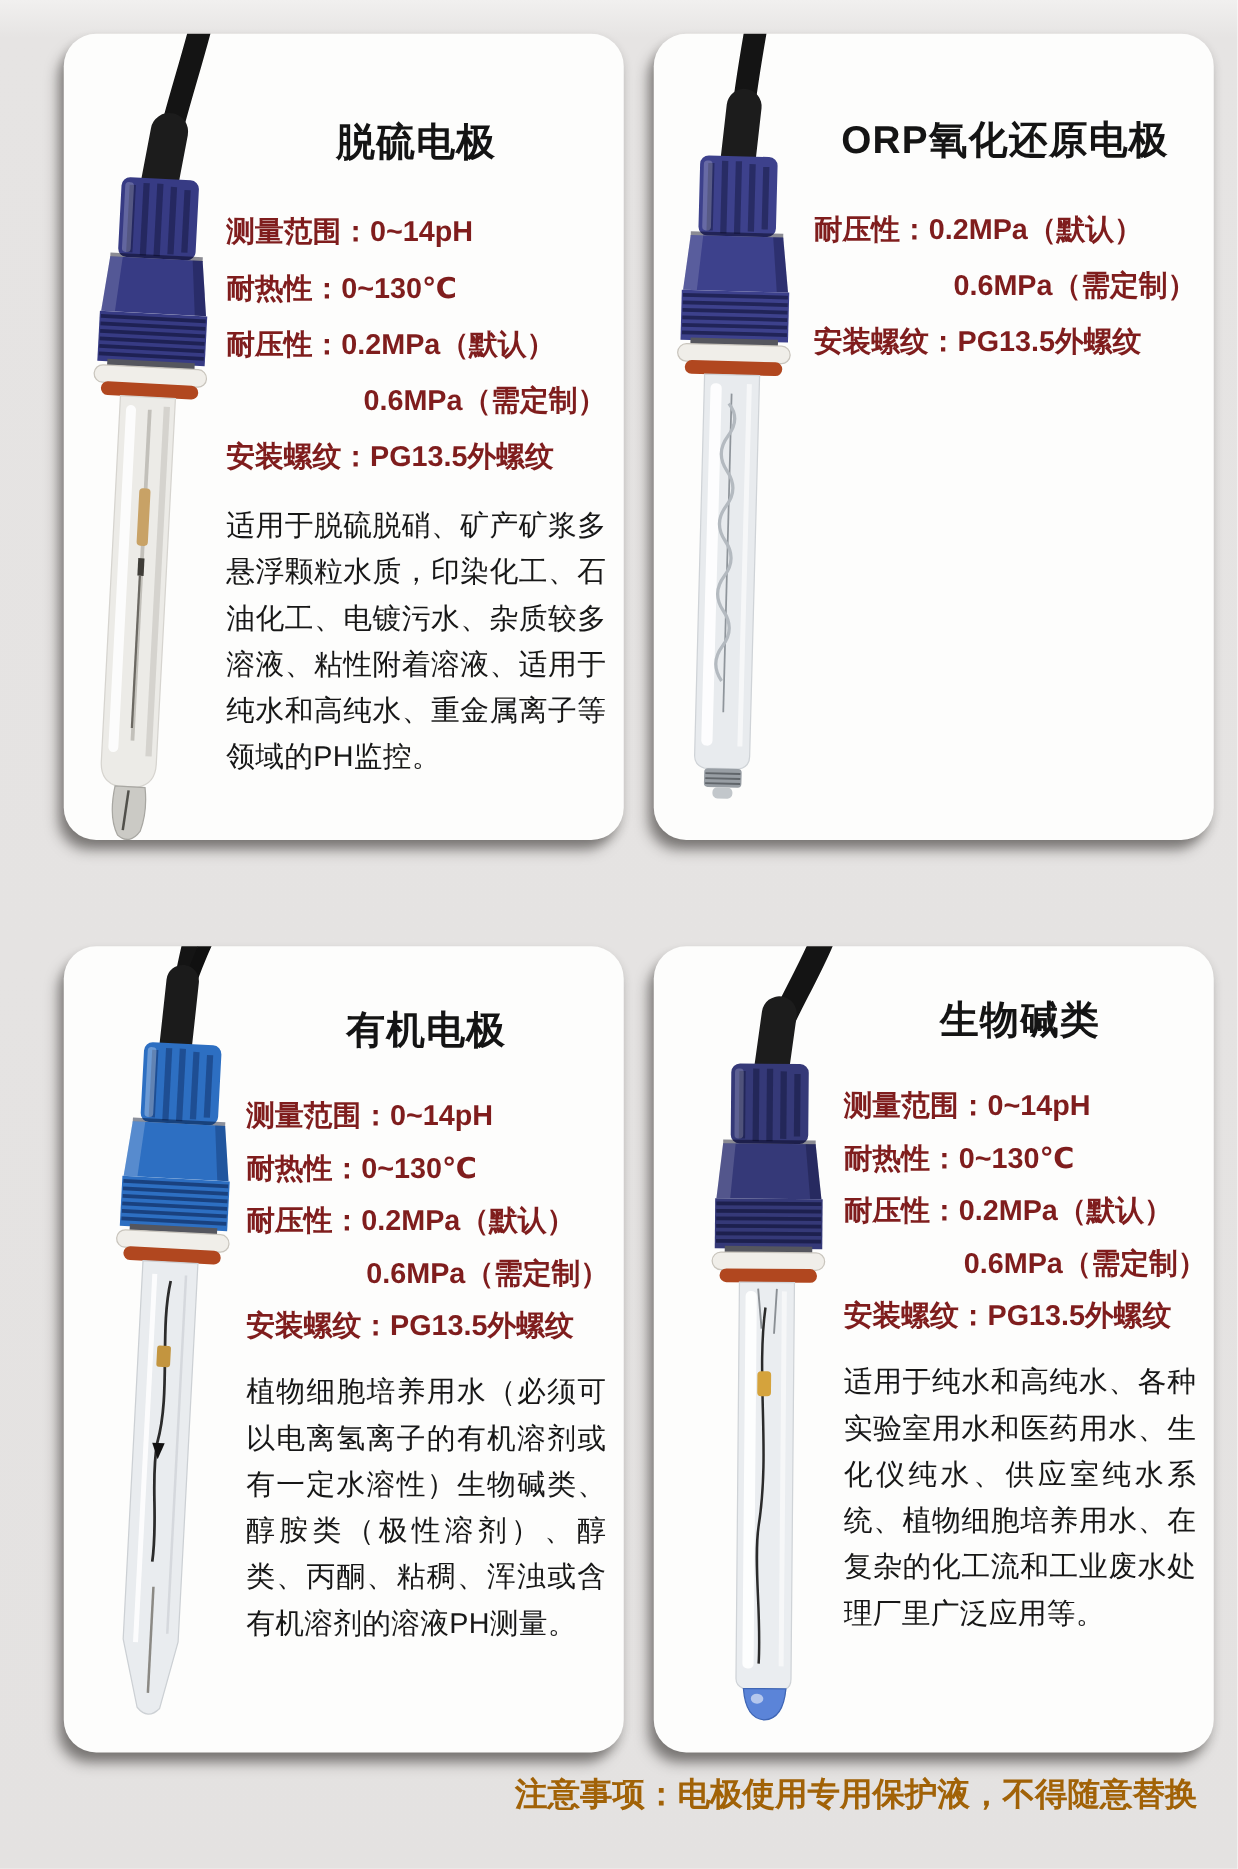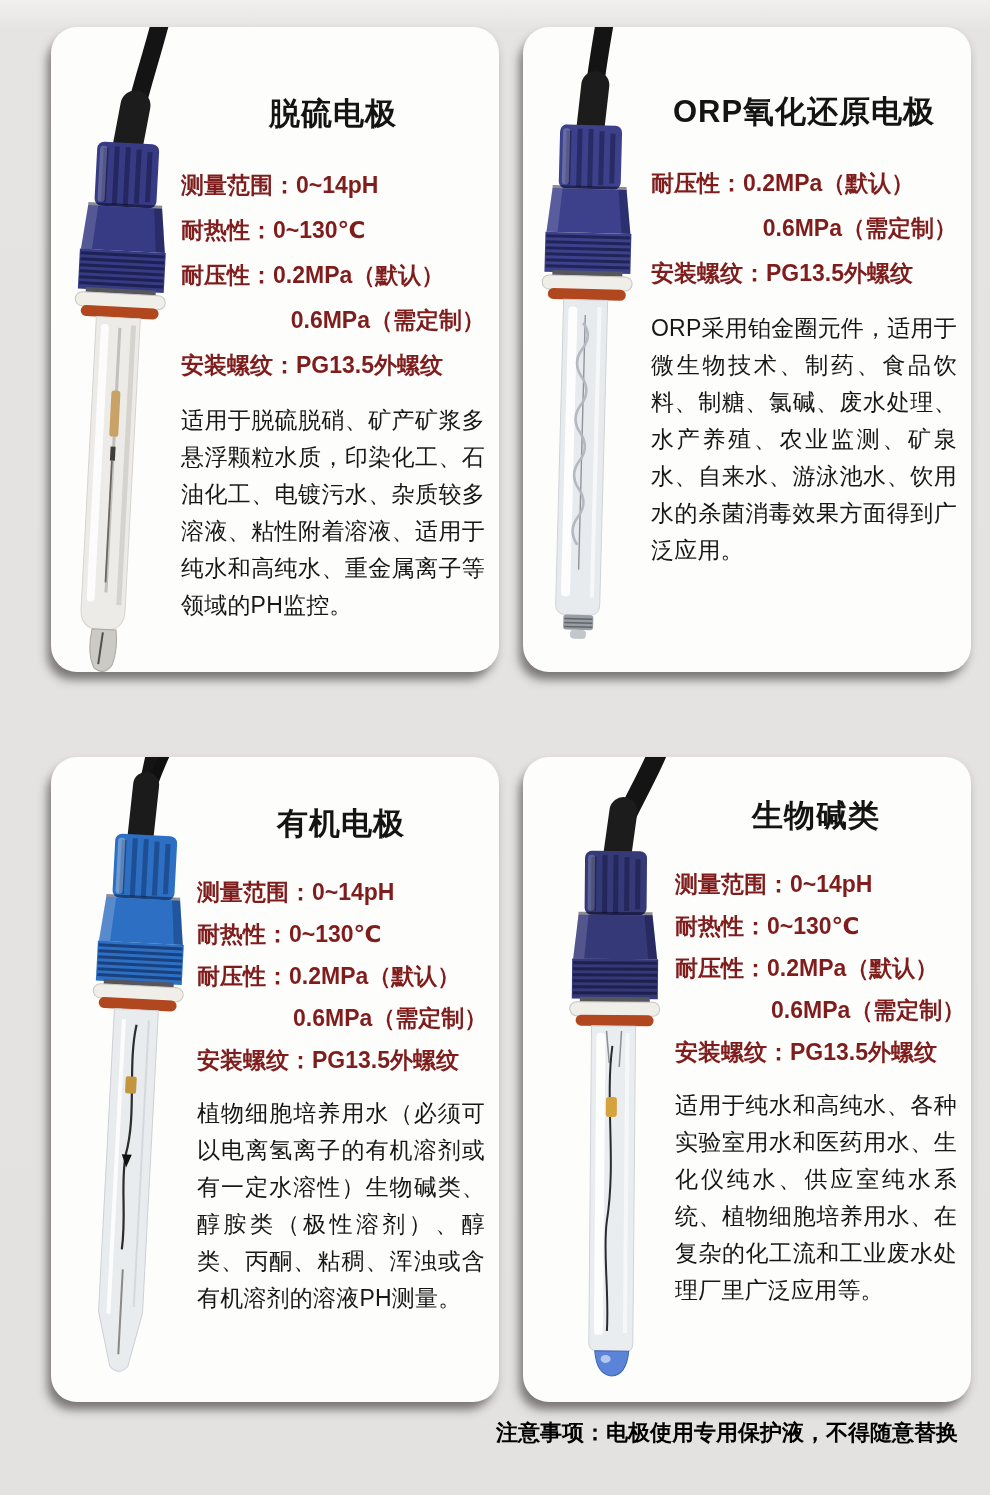--- a/index.html
+++ b/index.html
@@ -54,21 +54,21 @@
   .card-3 .spec,.card-4 .spec{line-height:42px;}
   .spec.indent{padding-left:96px;text-align:right;}
 
   .desc{
     margin:14px 0 0 0;font-size:23px;font-weight:500;line-height:37px;
     text-align:justify;color:#171717;letter-spacing:0.2px;
   }
 
   .note{
     position:absolute;right:32px;top:1418px;
-    font-size:22px;font-weight:700;color:#000000;white-space:nowrap;
+    font-size:26px;font-weight:700;color:#a16207;white-space:nowrap;
   }
 </style>
 </head>
 <body>
 
 <section class="card card-1">
   <div class="photo">
     <svg class="e1" width="210" height="660" viewBox="0 0 210 660">
       <g transform="rotate(3 103 130)">
         <path d="M130 -10 C 122 30, 112 65, 106 100" stroke="#141414" stroke-width="18" fill="none" stroke-linecap="round"></path>
@@ -169,21 +169,20 @@
       </g>
     </svg>
   </div>
   <div class="content">
     <h2 class="title">ORP氧化还原电极</h2>
     <div class="specs">
       <div class="spec">耐压性：0.2MPa（默认）</div>
       <div class="spec indent">0.6MPa（需定制）</div>
       <div class="spec">安装螺纹：PG13.5外螺纹</div>
     </div>
-    <p class="desc">ORP采用铂金圈元件，适用于微生物技术、制药、食品饮料、制糖、氯碱、废水处理、水产养殖、农业监测、矿泉水、自来水、游泳池水、饮用水的杀菌消毒效果方面得到广泛应用。</p>
   </div>
 </section>
 
 <section class="card card-3">
   <div class="photo">
     <svg class="e3" width="210" height="700" viewBox="0 0 210 700">
       <g transform="rotate(3 103 130)">
         <path d="M114 -10 C 108 25, 100 55, 98 88" stroke="#141414" stroke-width="13" fill="none" stroke-linecap="round"></path>
         <path d="M136 -8 C 124 22, 110 52, 102 86" stroke="#101010" stroke-width="10" fill="none" stroke-linecap="round"></path>
         <path d="M100 70 L 97 124" stroke="#1b1b1b" stroke-width="26" fill="none" stroke-linecap="round"></path>

